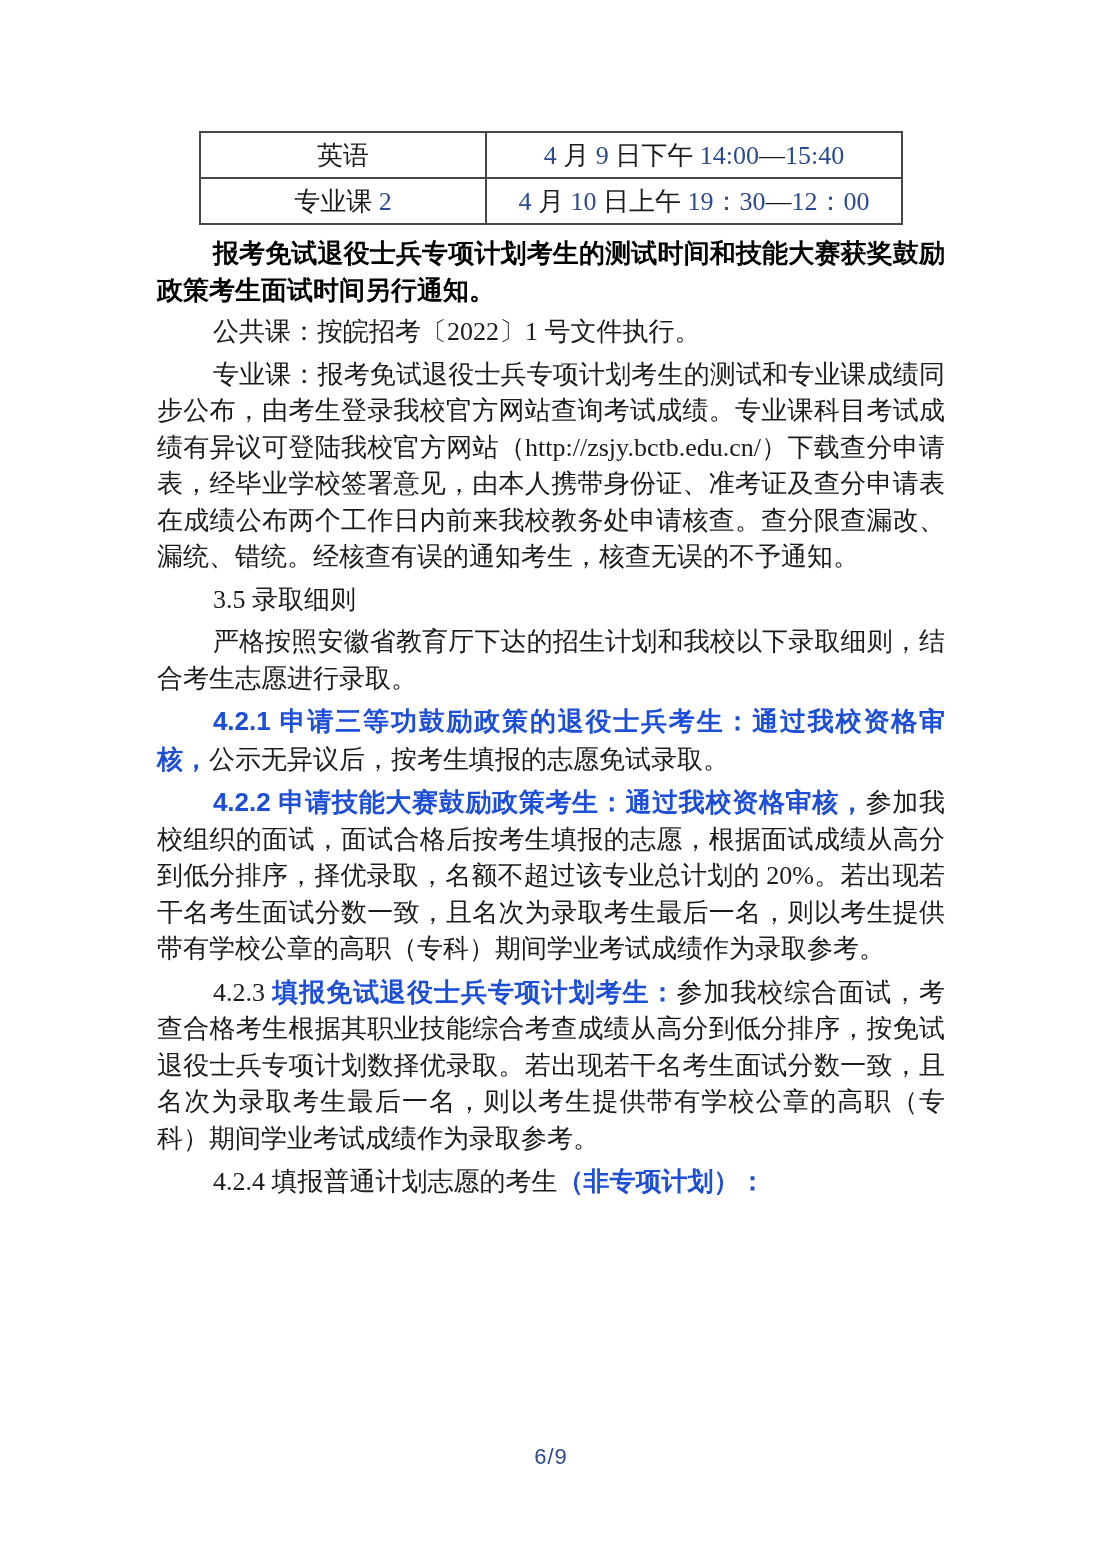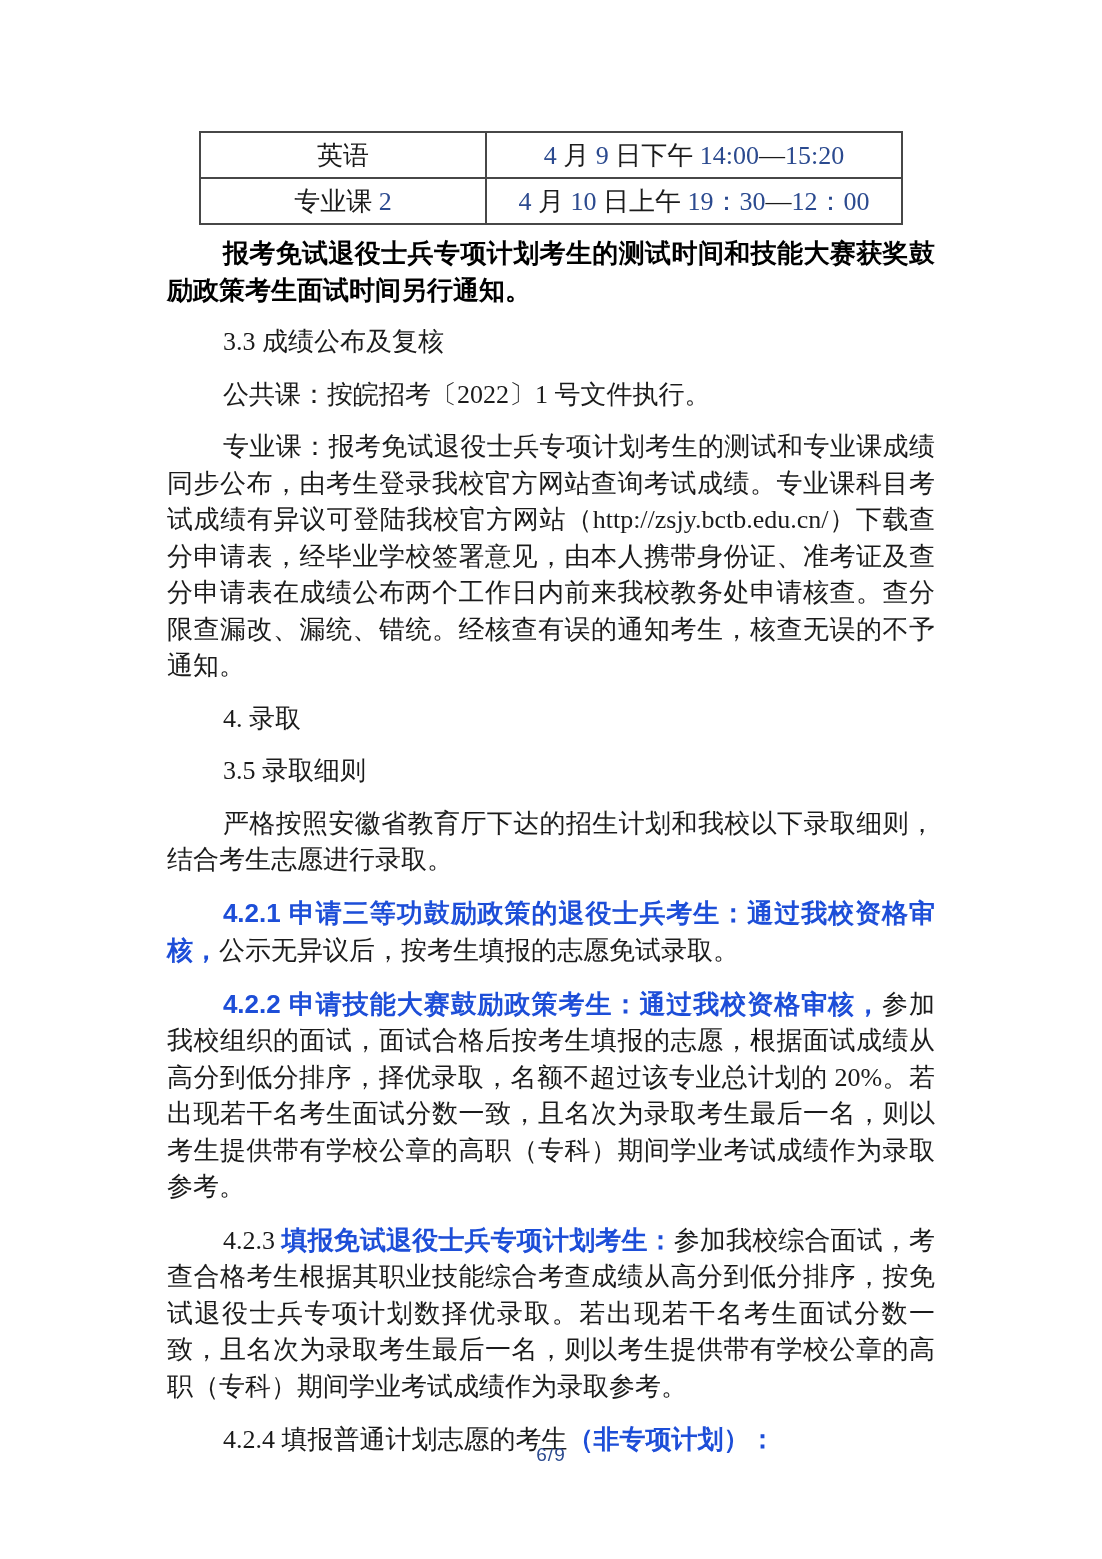--- a/index.html
+++ b/index.html
@@ -28,21 +28,21 @@
     height: 44px;
     text-align: center;
     vertical-align: middle;
     font-size: 26px;
     padding: 0;
     color: #1b1b1b;
   }
   td.col-subject { width: 284px; }
   td.col-time   { width: 414px; }
   p {
-    margin: 16px;
+    margin: 6px;
     font-size: 26px;
     line-height: 36.5px;
     text-indent: 2.15em;
     text-align: justify;
     color: #1b1b1b;
   }
   p.notice {
     margin-top: 10px;
     font-family: "Liberation Sans", "DejaVu Sans", sans-serif;
     font-weight: 700;
@@ -53,52 +53,50 @@
     font-weight: 700;
     color: #1d4ed8;
   }
   .num { color: var(--num-color, #2b4a8f); }
   .pagenum {
     position: absolute;
     left: 0;
     right: 0;
     top: 1444px;
     text-align: center;
-    font-size: 19px;
+    font-size: 22px;
     letter-spacing: 1px;
     font-family: "Liberation Sans", "DejaVu Sans", sans-serif;
     color: #1b1b1b;
   }
 </style>
 </head>
 <body>
 
 <div class="page">
   <div class="content">
 
     <table class="schedule">
       <tbody>
         <tr>
           <td class="col-subject">英语</td>
-          <td class="col-time"><span class="num">4</span> 月 <span class="num">9</span> 日下午 <span class="num">14:00</span>—<span class="num">15:20</span></td>
+          <td class="col-time"><span class="num">4</span> 月 <span class="num">9</span> 日下午 <span class="num">14:00</span>—<span class="num">15:40</span></td>
         </tr>
         <tr>
           <td class="col-subject">专业课 <span class="num">2</span></td>
           <td class="col-time"><span class="num">4</span> 月 <span class="num">10</span> 日上午 <span class="num">19：30</span>—<span class="num">12：00</span></td>
         </tr>
       </tbody>
     </table>
 
     <p class="notice">报考免试退役士兵专项计划考生的测试时间和技能大赛获奖鼓励政策考生面试时间另行通知。</p>
 
-    <p>3.3 成绩公布及复核</p>
     <p>公共课：按皖招考〔2022〕1 号文件执行。</p>
     <p>专业课：报考免试退役士兵专项计划考生的测试和专业课成绩同步公布，由考生登录我校官方网站查询考试成绩。专业课科目考试成绩有异议可登陆我校官方网站（http://zsjy.bctb.edu.cn/）下载查分申请表，经毕业学校签署意见，由本人携带身份证、准考证及查分申请表在成绩公布两个工作日内前来我校教务处申请核查。查分限查漏改、漏统、错统。经核查有误的通知考生，核查无误的不予通知。</p>
 
-    <p>4. 录取</p>
 
     <p>3.5 录取细则</p>
     <p>严格按照安徽省教育厅下达的招生计划和我校以下录取细则，结合考生志愿进行录取。</p>
 
     <p><b class="hb">4.2.1 申请三等功鼓励政策的退役士兵考生：通过我校资格审核，</b><span>公示无异议后，按考生填报的志愿免试录取。</span></p>
 
     <p><b class="hb">4.2.2 申请技能大赛鼓励政策考生：通过我校资格审核，</b><span>参加我校组织的面试，面试合格后按考生填报的志愿，根据面试成绩从高分到低分排序，择优录取，名额不超过该专业总计划的 20%。若出现若干名考生面试分数一致，且名次为录取考生最后一名，则以考生提供带有学校公章的高职（专科）期间学业考试成绩作为录取参考。</span></p>
 
     <p><span>4.2.3 </span><b class="hb">填报免试退役士兵专项计划考生：</b><span>参加我校综合面试，考查合格考生根据其职业技能综合考查成绩从高分到低分排序，按免试退役士兵专项计划数择优录取。若出现若干名考生面试分数一致，且名次为录取考生最后一名，则以考生提供带有学校公章的高职（专科）期间学业考试成绩作为录取参考。</span></p>
 

